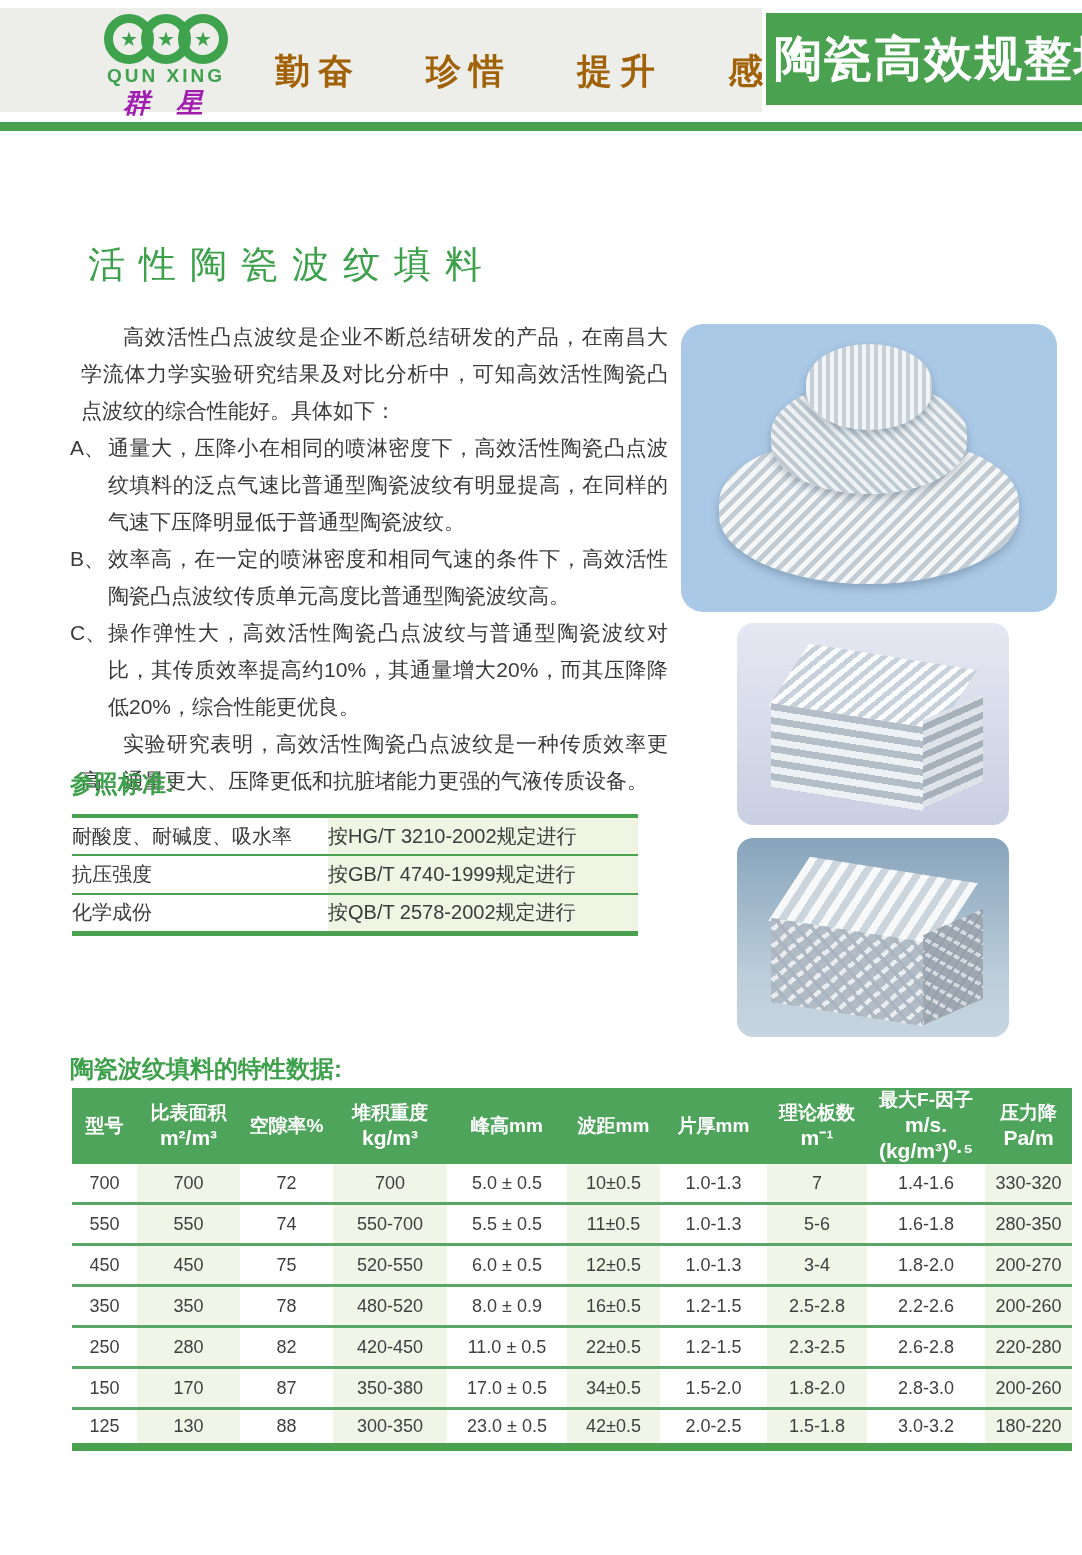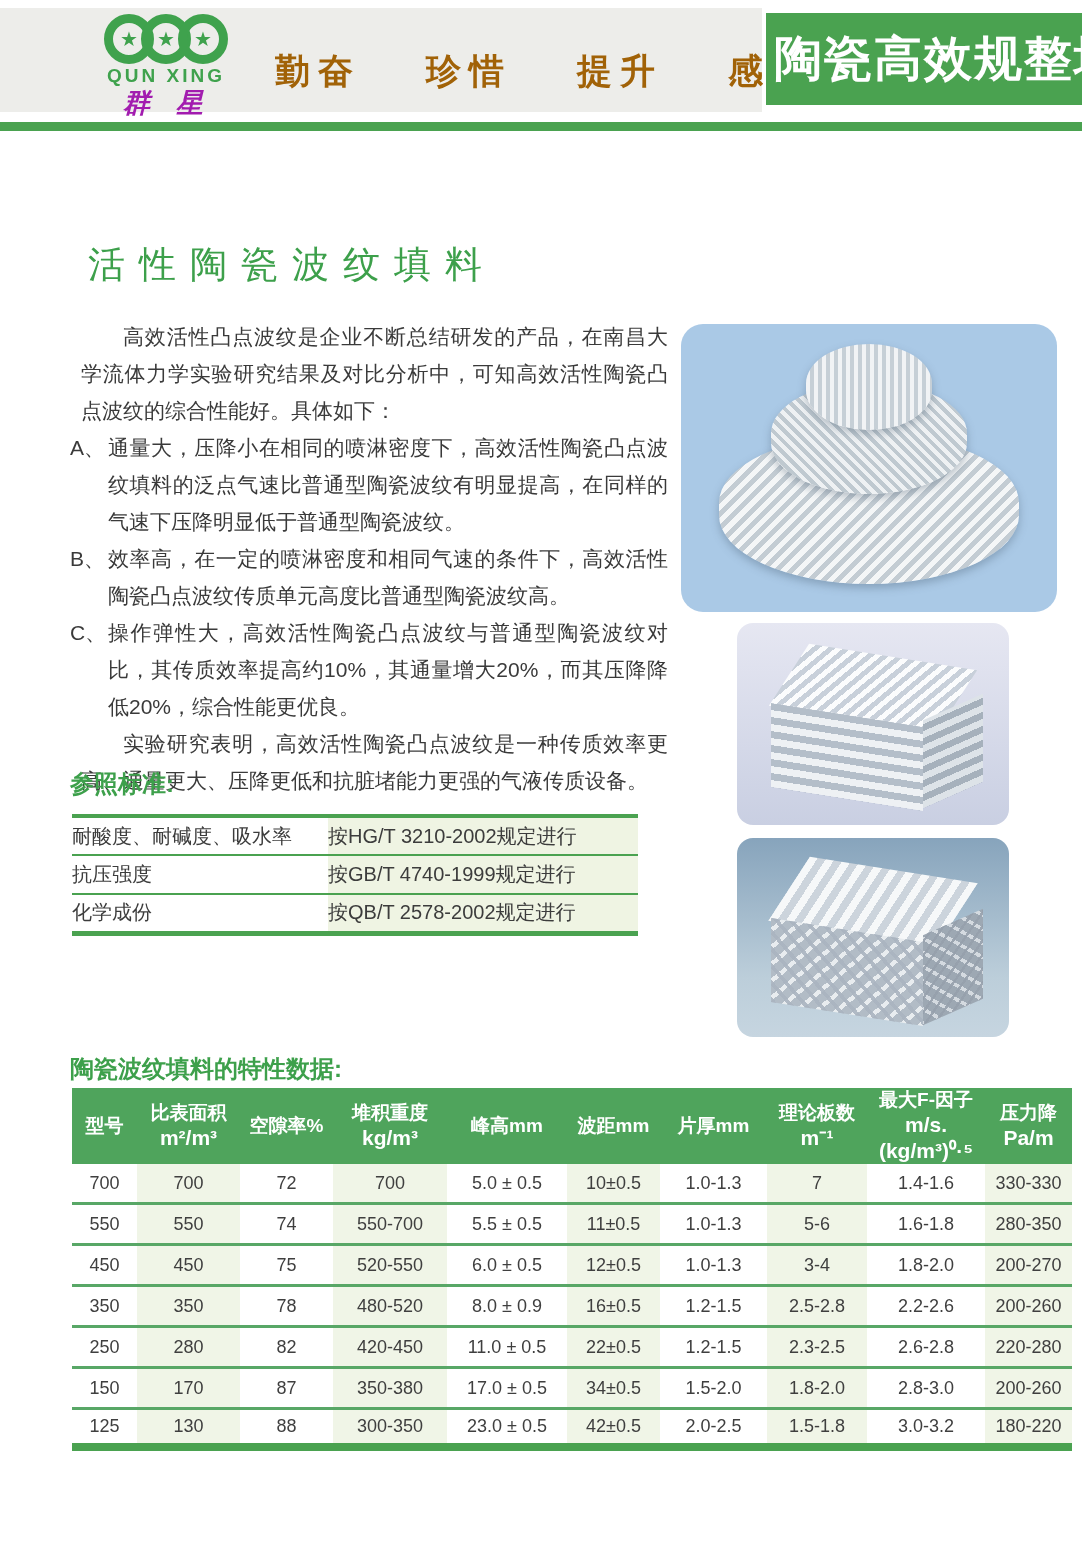--- a/index.html
+++ b/index.html
@@ -255,21 +255,21 @@
         <tr>
           <td>700</td>
           <td class="alt">700</td>
           <td>72</td>
           <td class="alt">700</td>
           <td>5.0 ± 0.5</td>
           <td class="alt">10±0.5</td>
           <td>1.0-1.3</td>
           <td class="alt">7</td>
           <td>1.4-1.6</td>
-          <td class="alt">330-330</td>
+          <td class="alt">330-320</td>
         </tr>
         <tr>
           <td>550</td>
           <td class="alt">550</td>
           <td>74</td>
           <td class="alt">550-700</td>
           <td>5.5 ± 0.5</td>
           <td class="alt">11±0.5</td>
           <td>1.0-1.3</td>
           <td class="alt">5-6</td>

